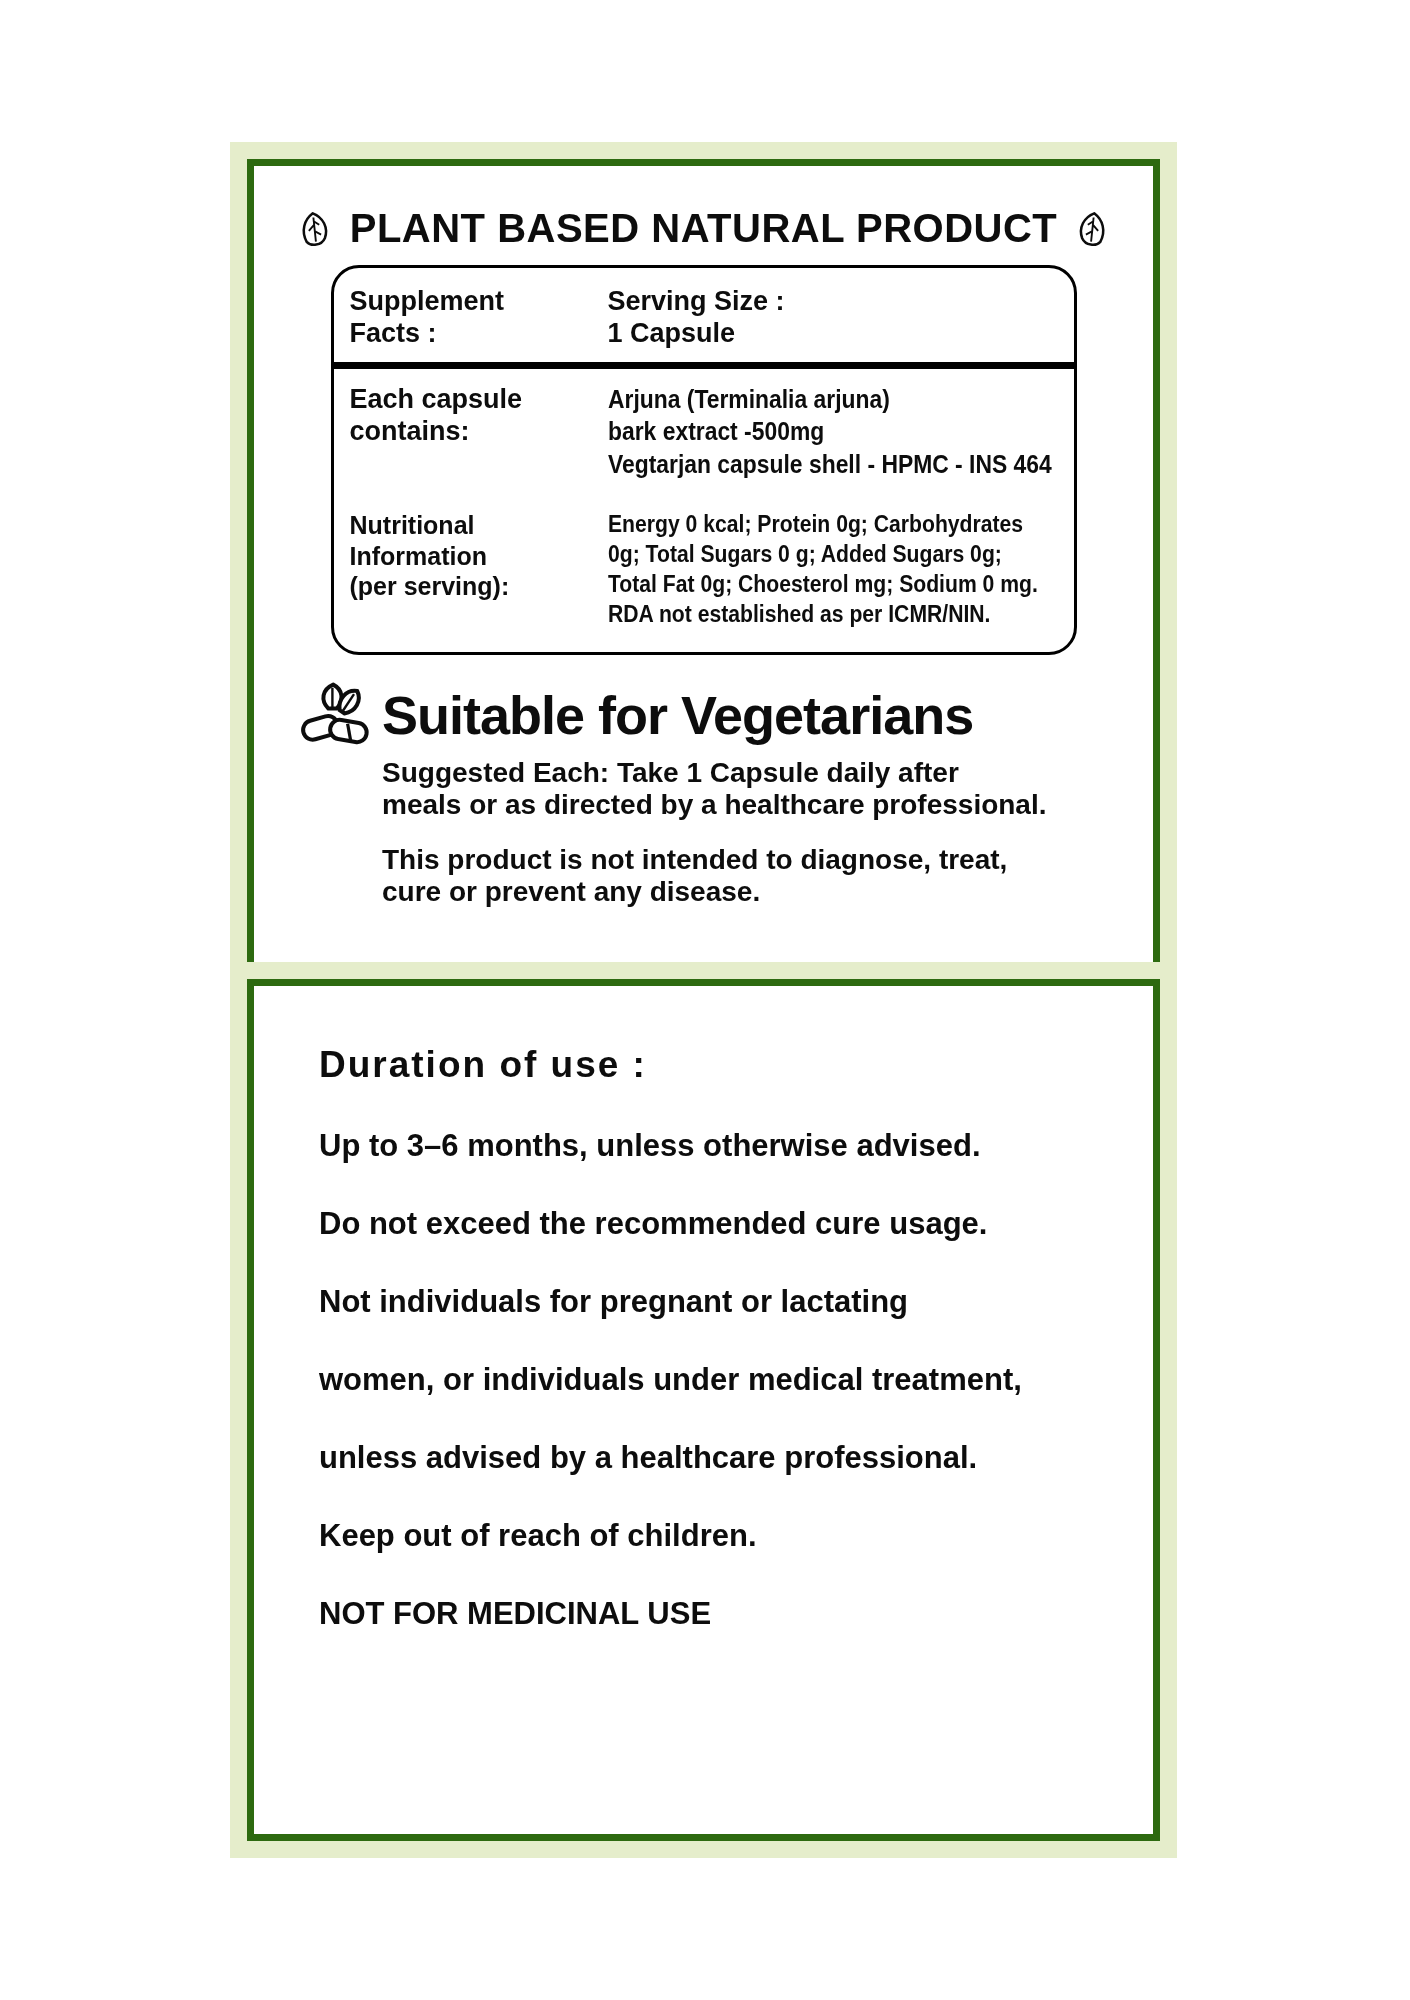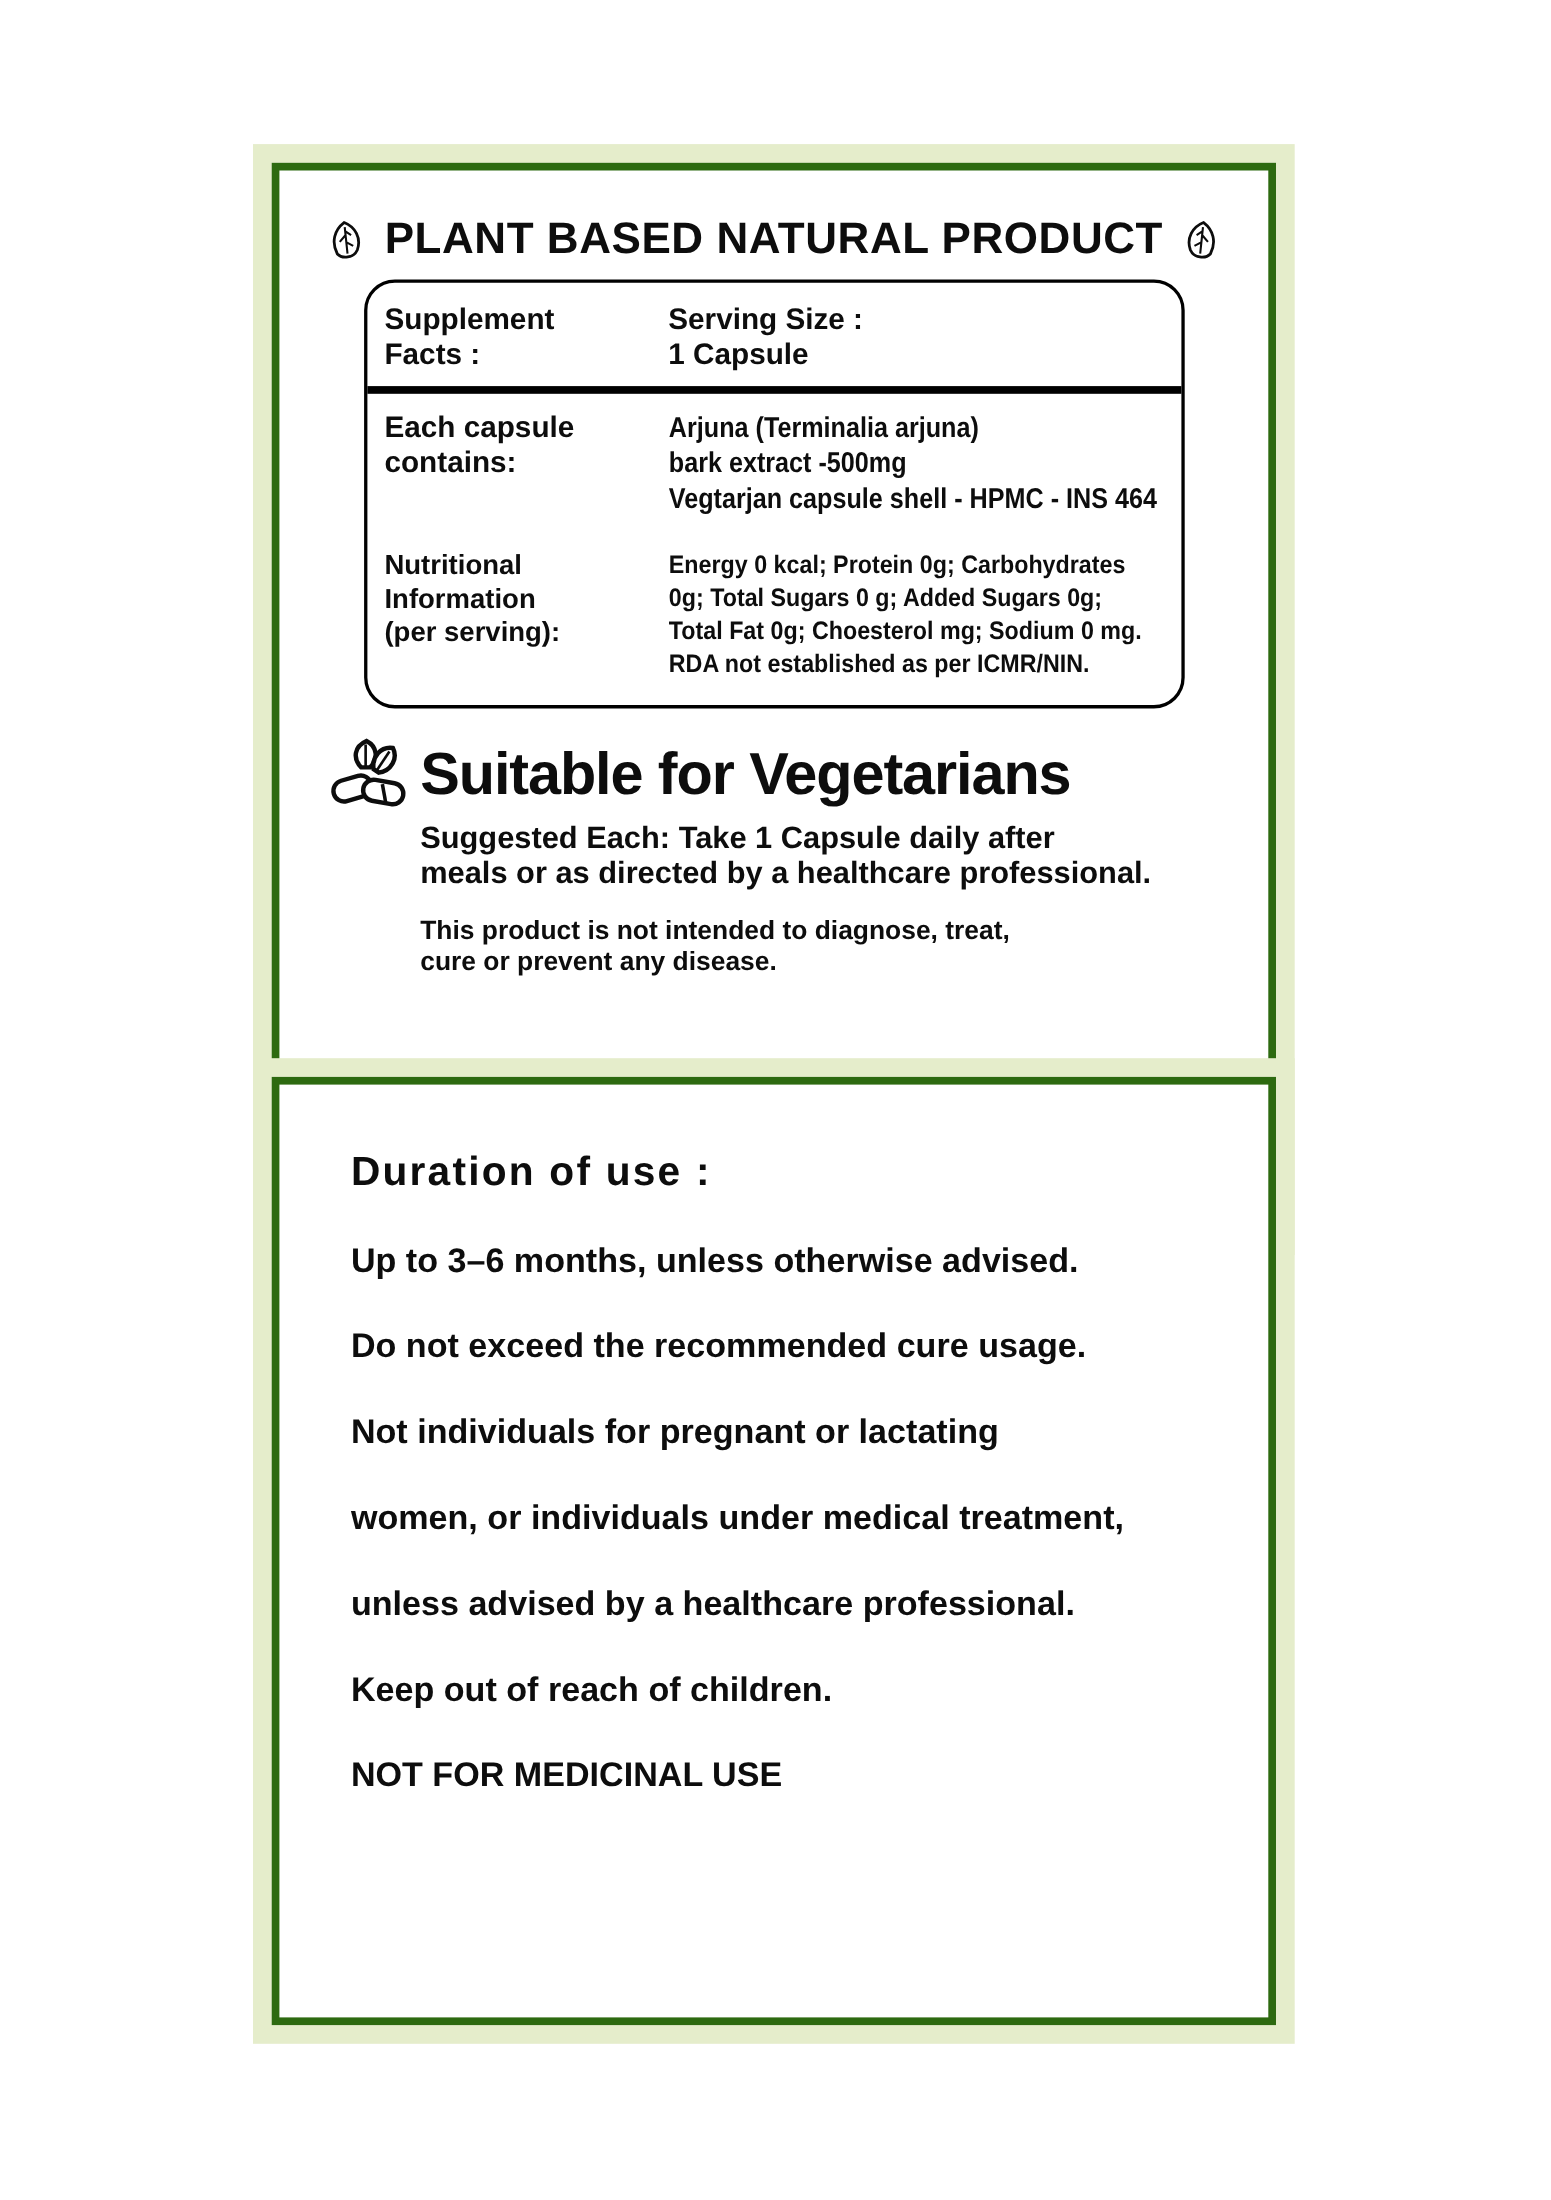--- a/index.html
+++ b/index.html
@@ -1,21 +1,21 @@
 <!DOCTYPE html>
 <html><head>
 <meta charset="utf-8">
 <style>
   html,body{margin:0;padding:0;}
   body{
     width:1410px;height:2000px;position:relative;background:#ffffff;
     font-family:"Liberation Sans",sans-serif;color:#0d0d0d;overflow:hidden;
   }
   .card{position:absolute;left:230px;width:947px;background:#e5edcb;padding:17px;box-sizing:border-box;}
-  .card--top{top:131px;height:1010px;}
+  .card--top{top:142px;height:1010px;}
   .card--bottom{top:962px;height:896px;}
   .card__inner{width:100%;height:100%;background:#ffffff;border:7px solid #2d6a10;box-sizing:border-box;position:relative;}
 
   
   .title-row{display:flex;align-items:center;justify-content:center;gap:16px;margin-top:40px;}
   .title-text{font-size:40px;font-weight:700;letter-spacing:0.5px;white-space:nowrap;}
   .leaf{width:38px;height:38px;flex:0 0 auto;}
   .leaf--left{transform:rotate(-8deg);}
   .leaf--right{transform:scaleX(-1) rotate(-8deg);}
 
@@ -29,21 +29,21 @@
   .row-contains .cell.value{font-size:26px;line-height:1.25;transform:scaleX(0.88);transform-origin:left top;white-space:pre;}
   .row-nutri{margin-top:30px;}
   .row-nutri .cell.label{font-size:25px;line-height:1.22;}
   .row-nutri .cell.value{font-size:23px;line-height:1.3;transform:scaleX(0.92);transform-origin:left top;white-space:pre;}
 
   .veg-row{display:flex;align-items:center;gap:4px;margin:26px 0 0 44px;}
   .veg-icon{width:80px;height:68px;flex:0 0 auto;}
   .veg-heading{font-size:54px;font-weight:700;letter-spacing:-1px;white-space:nowrap;}
 
   .usage{margin:8px 0 0 128px;width:706px;font-size:28px;font-weight:700;line-height:1.16;white-space:pre-line;}
-  .disclaimer{margin:22px 0 0 128px;width:706px;font-size:24px;font-weight:700;line-height:1.16;white-space:pre-line;}
+  .disclaimer{margin:22px 0 0 128px;width:706px;font-size:28px;font-weight:700;line-height:1.16;white-space:pre-line;}
 
   
   .directions{padding:0 30px 0 65px;}
   .d-heading{margin-top:100px;font-size:37px;font-weight:700;letter-spacing:2px;}
   .d-sub{margin-top:58px;font-size:37px;font-weight:700;letter-spacing:2px;}
   .d-line{margin-top:42px;font-size:31px;font-weight:700;white-space:nowrap;}
 </style>
 </head>
 <body>
 

